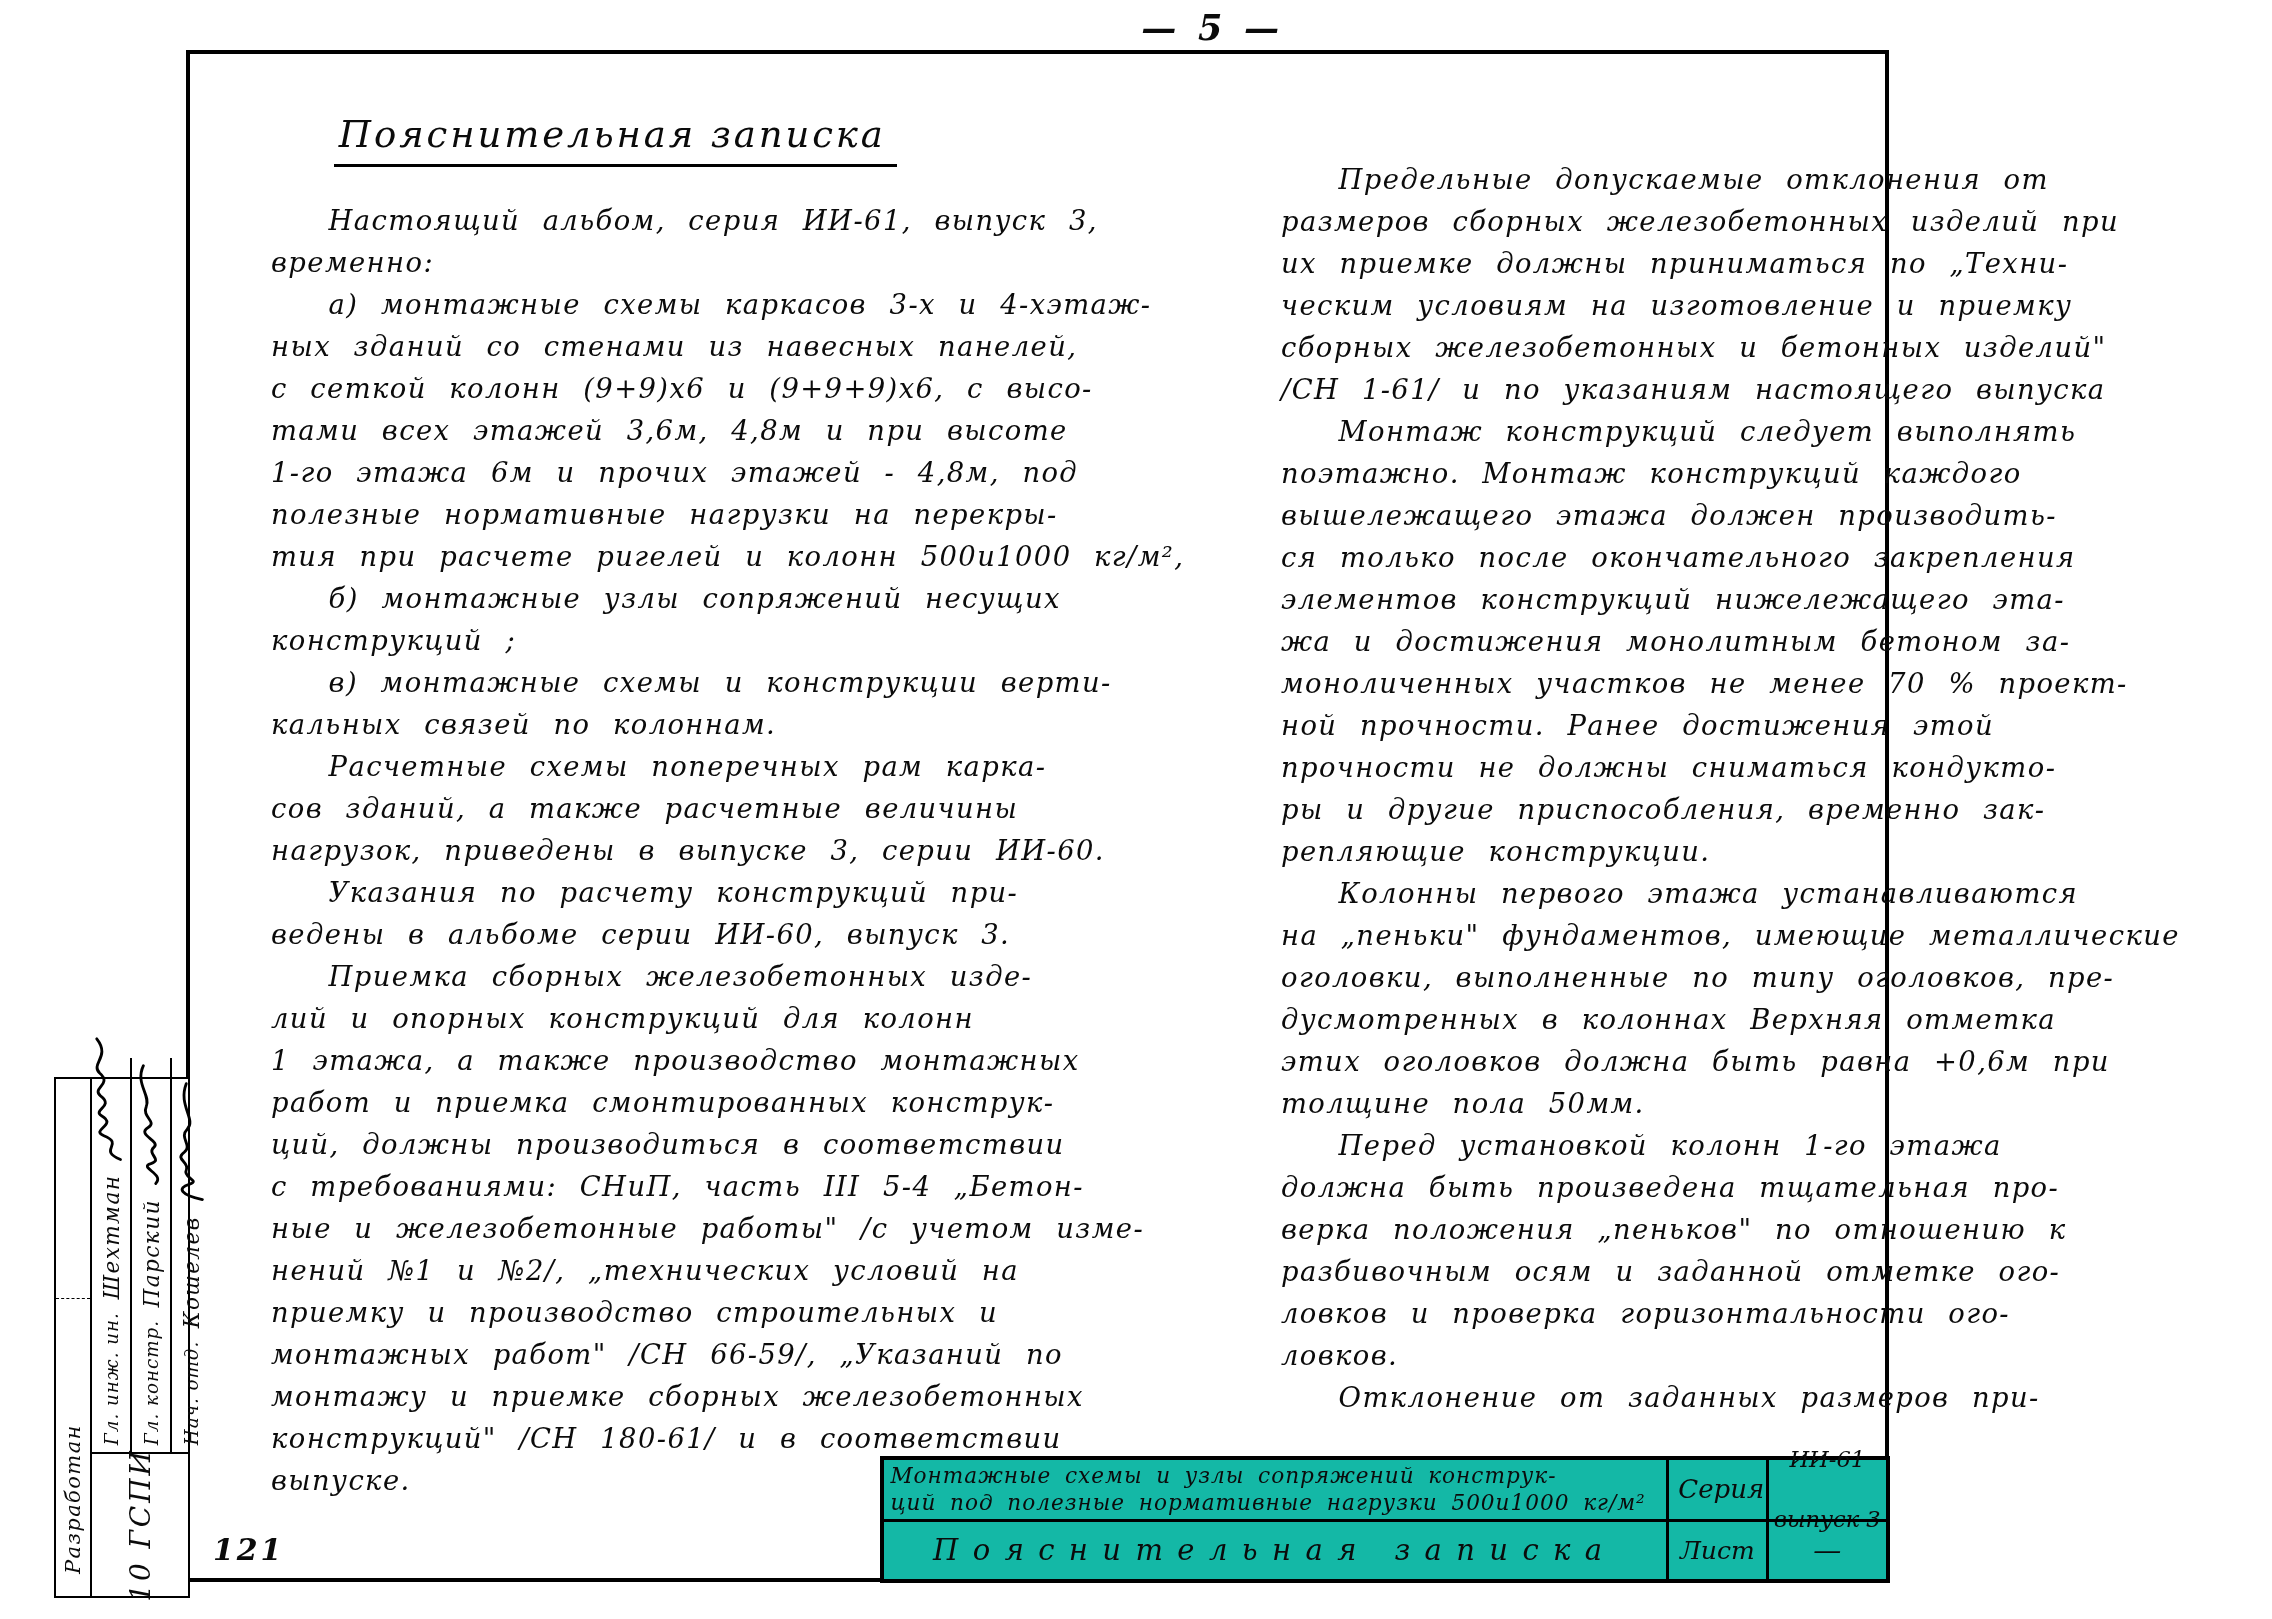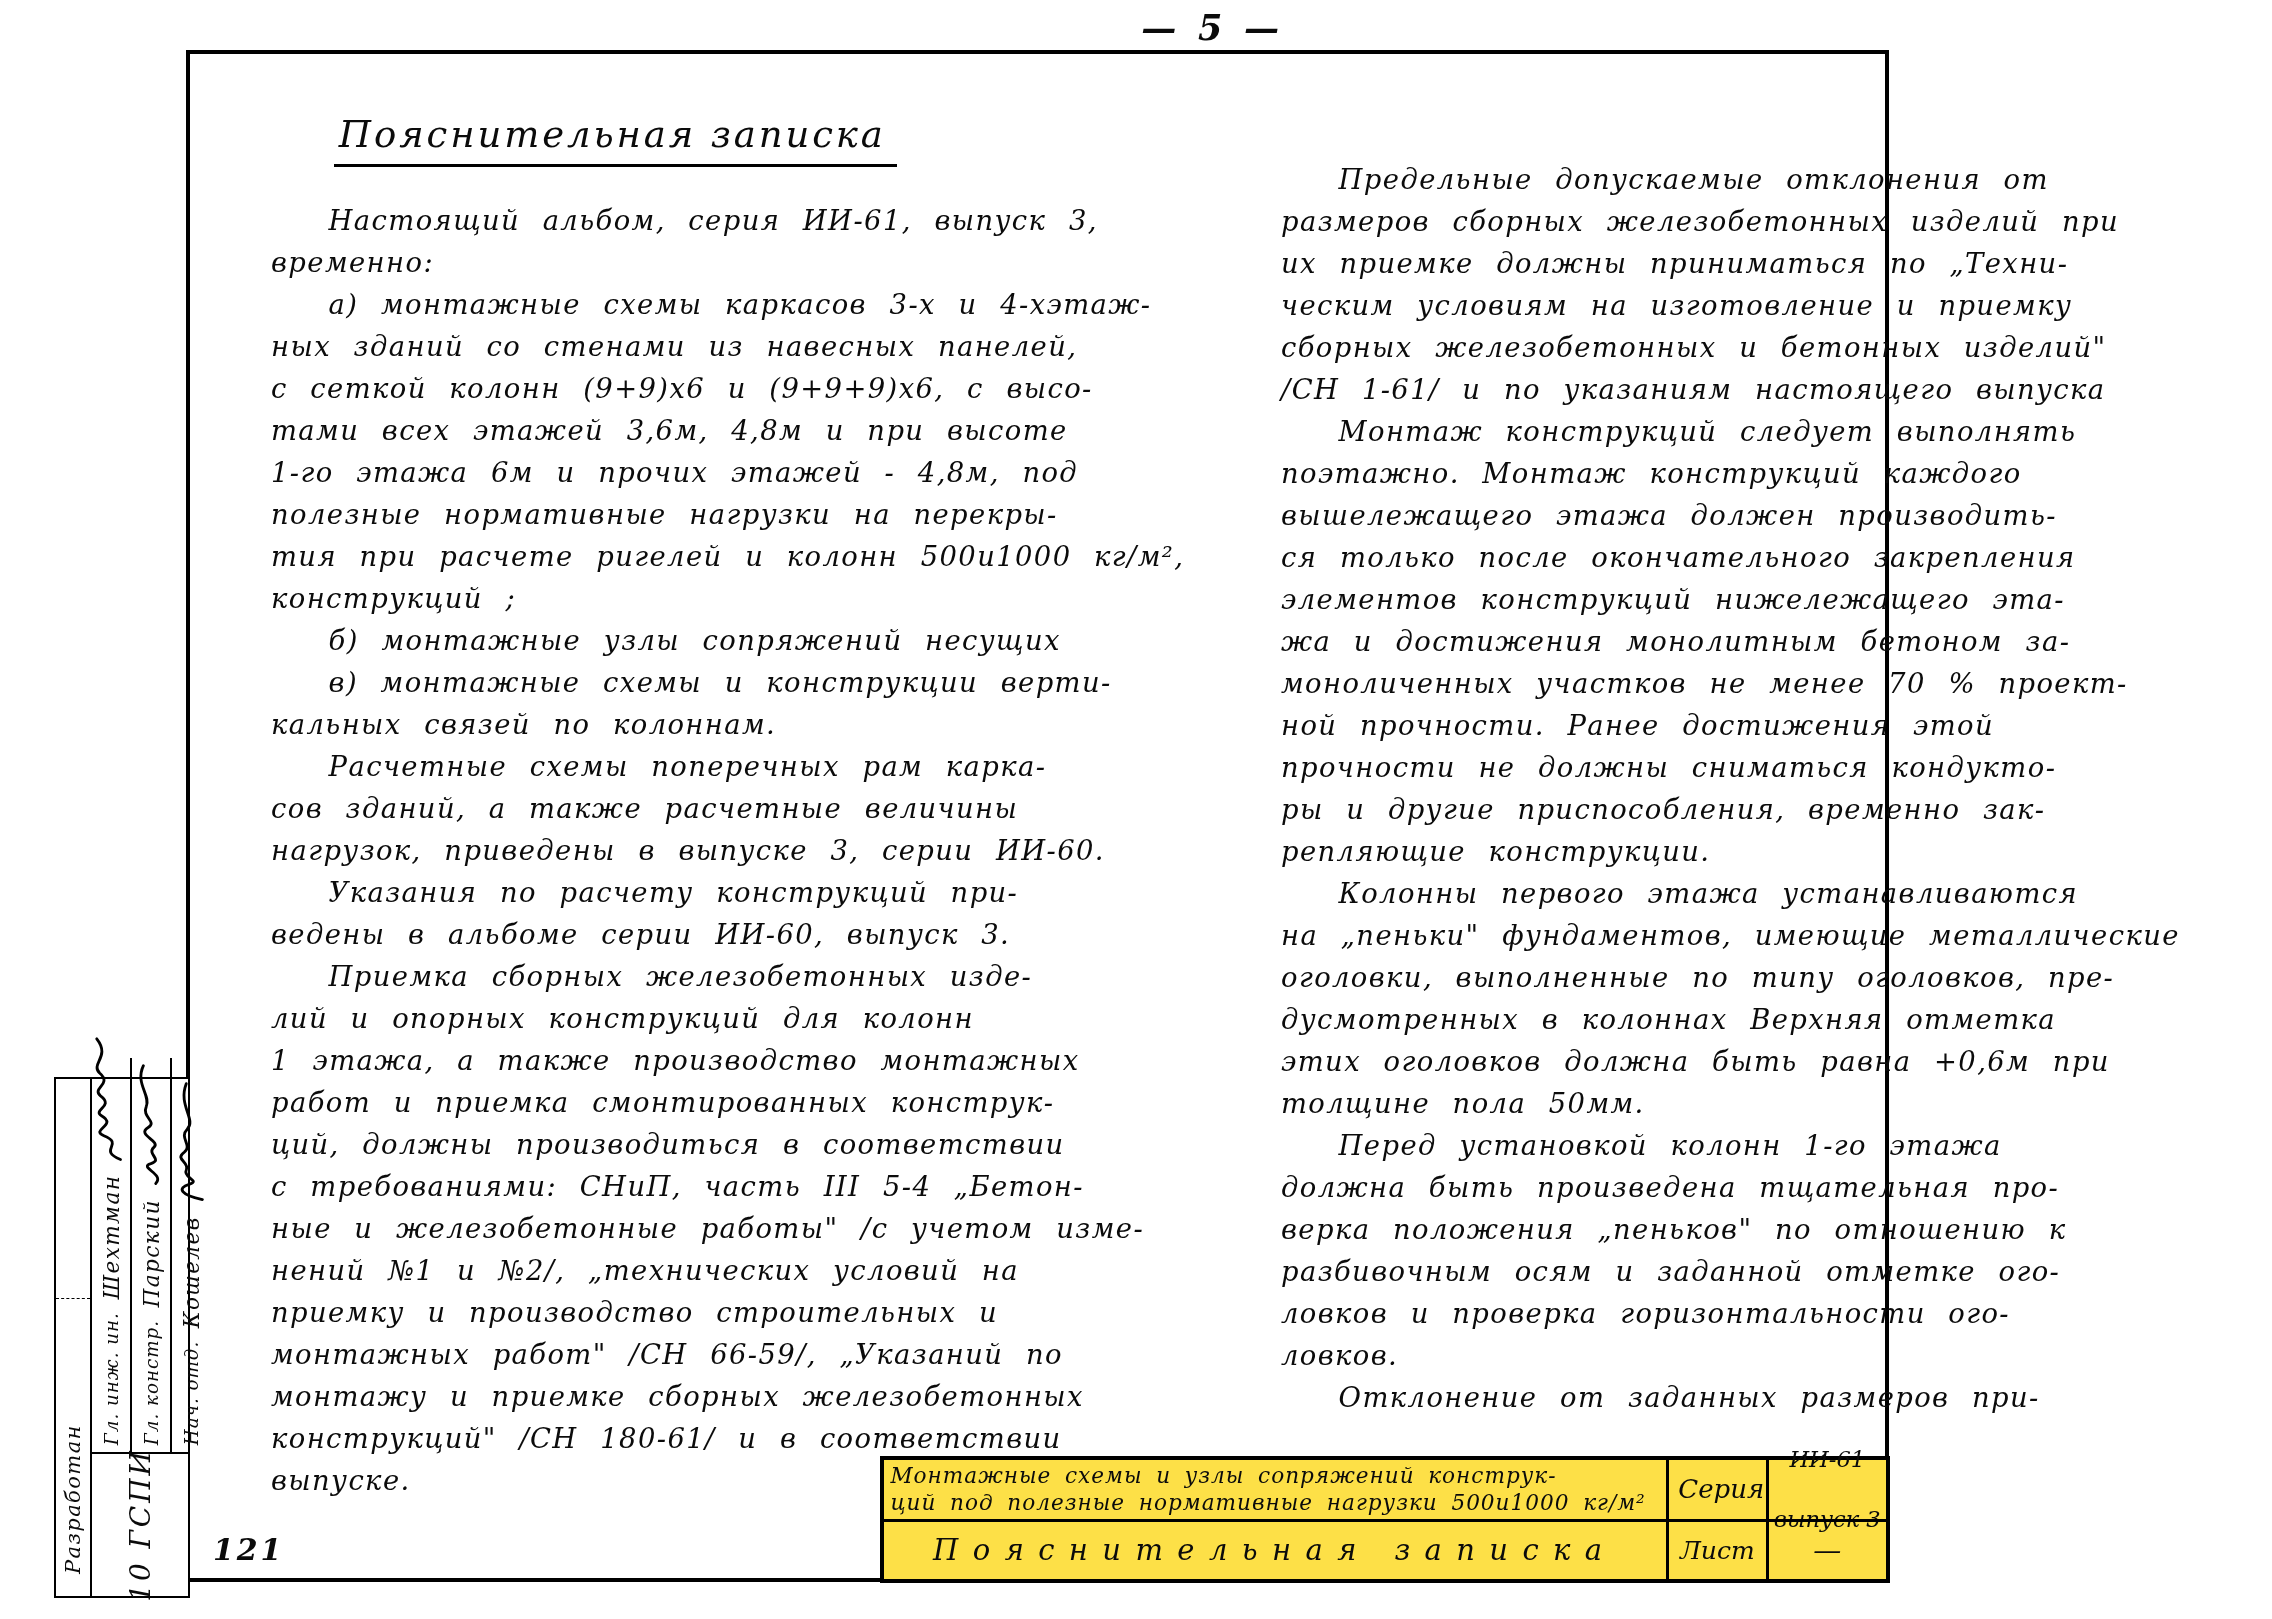--- a/index.html
+++ b/index.html
@@ -25,21 +25,21 @@
   .manuscript{position:absolute;font-size:27.4px;letter-spacing:1.4px;word-spacing:12.5px;margin-top:32px;}
   .manuscript .mline{height:42px;line-height:42px;white-space:nowrap;}
   .col-left-text{left:81px;top:114px;width:938px;}
   .col-right-text{left:1091px;top:73px;width:957px;}
   .sheet-no{
     position:absolute;left:23px;bottom:10.6px;font-size:30px;letter-spacing:2.9px;font-weight:bold;
   }
   
   .titleblock{
     position:absolute;right:-4.8px;bottom:-4.8px;width:1010px;height:127px;
-    border:4.8px solid #000;box-sizing:border-box;background:#fde047;
+    border:4.8px solid #000;box-sizing:border-box;background:#14b8a6;
     display:grid;grid-template-columns:1fr 100px 120px;grid-template-rows:59px 1fr;
   }
   .tb-cell{box-sizing:border-box;display:flex;align-items:center;justify-content:center;}
   .tb-main-top{grid-area:1/1;flex-direction:column;align-items:flex-start;justify-content:center;padding:1px 4.8px 1px 6.7px;}
   .tb-main-top .tbl{font-size:21.6px;line-height:27px;letter-spacing:1px;word-spacing:5.8px;white-space:nowrap;}
   .tb-series-label{grid-area:1/2;border-left:3.8px solid #000;font-size:26px;padding-left:8px;}
   .tb-series-value{grid-area:1/3;border-left:3.8px solid #000;flex-direction:column;font-size:22.6px;line-height:27px;gap:33px;}
   .tb-main-bottom{grid-area:2/1;border-top:3.8px solid #000;font-size:29px;letter-spacing:14.4px;white-space:nowrap;}
   .tb-sheet-label{grid-area:2/2;border-left:3.8px solid #000;border-top:3.8px solid #000;font-size:25px;}
   .tb-sheet-value{grid-area:2/3;border-left:3.8px solid #000;border-top:3.8px solid #000;font-size:28px;}
@@ -86,22 +86,22 @@
     <div class="manuscript col-left-text">
         <div class="mline">  Настоящий альбом, серия ИИ-61, выпуск 3,</div>
         <div class="mline">временно:</div>
         <div class="mline">  а) монтажные схемы каркасов 3-х и 4-хэтаж-</div>
         <div class="mline">ных зданий со стенами из навесных панелей,</div>
         <div class="mline">с сеткой колонн (9+9)х6 и (9+9+9)х6, с высо-</div>
         <div class="mline">тами всех этажей 3,6м, 4,8м и при высоте</div>
         <div class="mline">1-го этажа 6м и прочих этажей - 4,8м, под</div>
         <div class="mline">полезные нормативные нагрузки на перекры-</div>
         <div class="mline">тия при расчете ригелей и колонн 500и1000 кг/м²,</div>
+        <div class="mline">  б) монтажные узлы сопряжений несущих</div>
         <div class="mline">конструкций ;</div>
-        <div class="mline">  б) монтажные узлы сопряжений несущих</div>
         <div class="mline">  в) монтажные схемы и конструкции верти-</div>
         <div class="mline">кальных связей по колоннам.</div>
         <div class="mline">  Расчетные схемы поперечных рам карка-</div>
         <div class="mline">сов зданий, а также расчетные величины</div>
         <div class="mline">нагрузок, приведены в выпуске 3, серии ИИ-60.</div>
         <div class="mline">  Указания по расчету конструкций при-</div>
         <div class="mline">ведены в альбоме серии ИИ-60, выпуск 3.</div>
         <div class="mline">  Приемка сборных железобетонных изде-</div>
         <div class="mline">лий и опорных конструкций для колонн</div>
         <div class="mline">1 этажа, а также производство монтажных</div>

